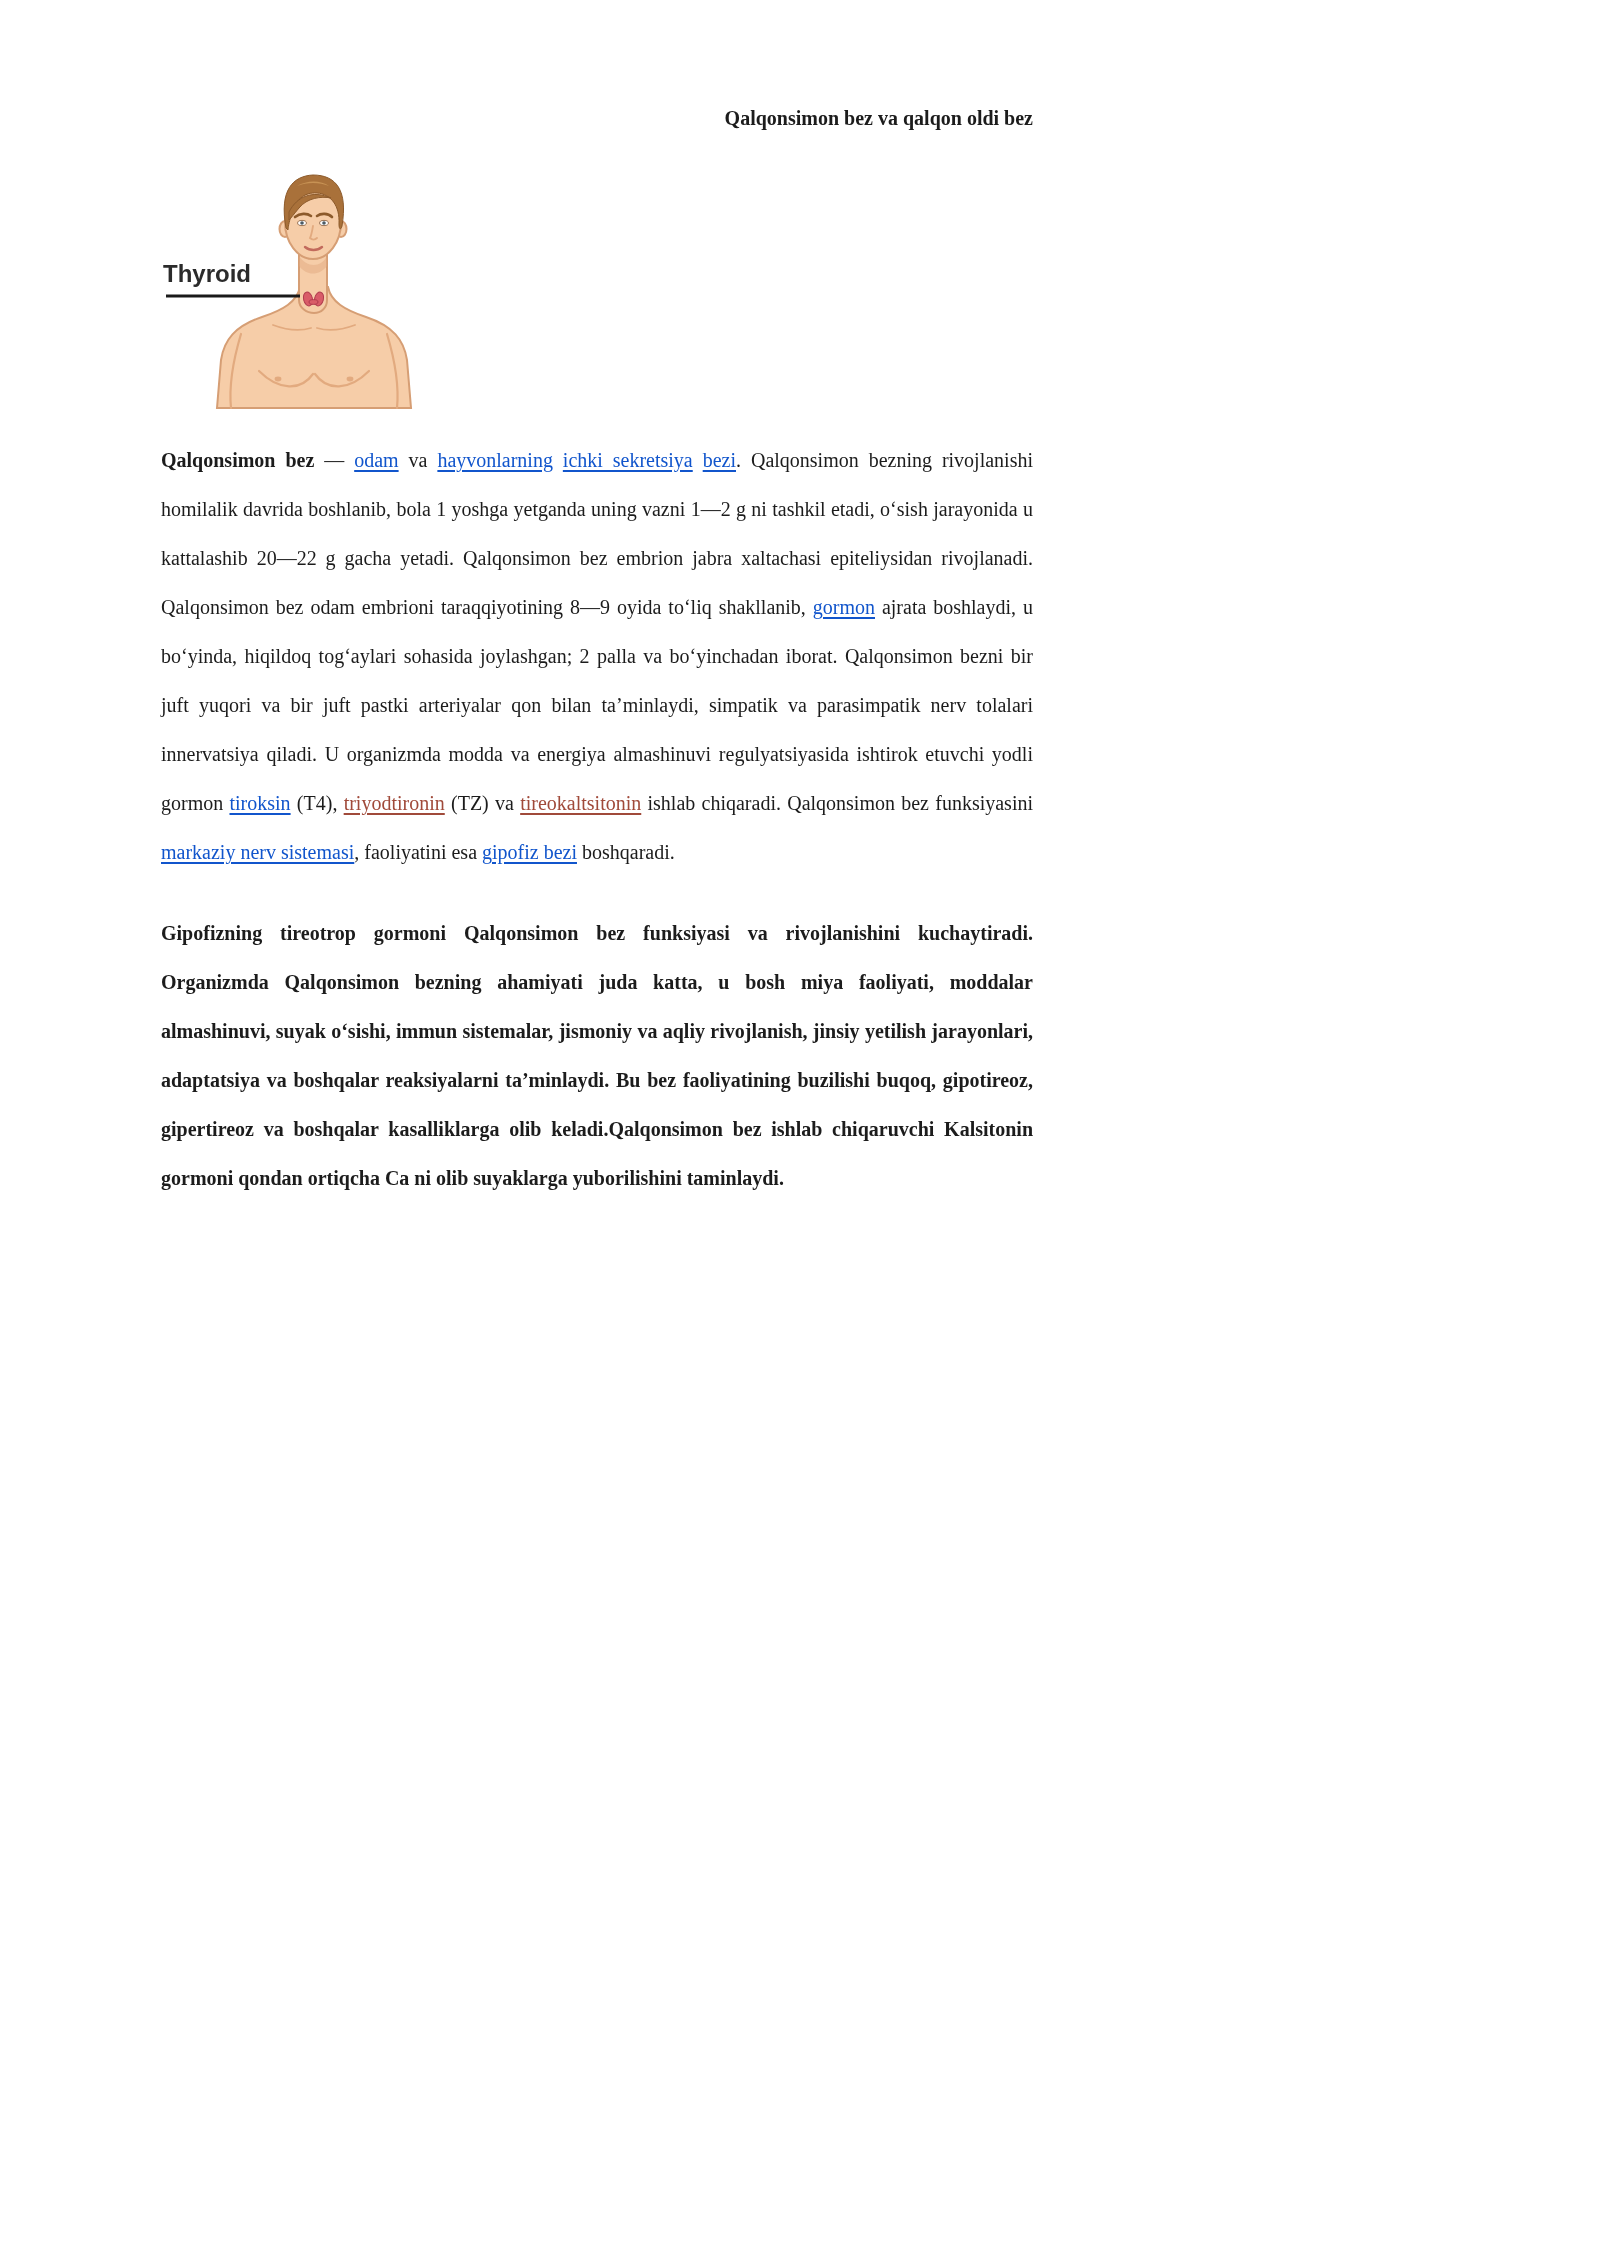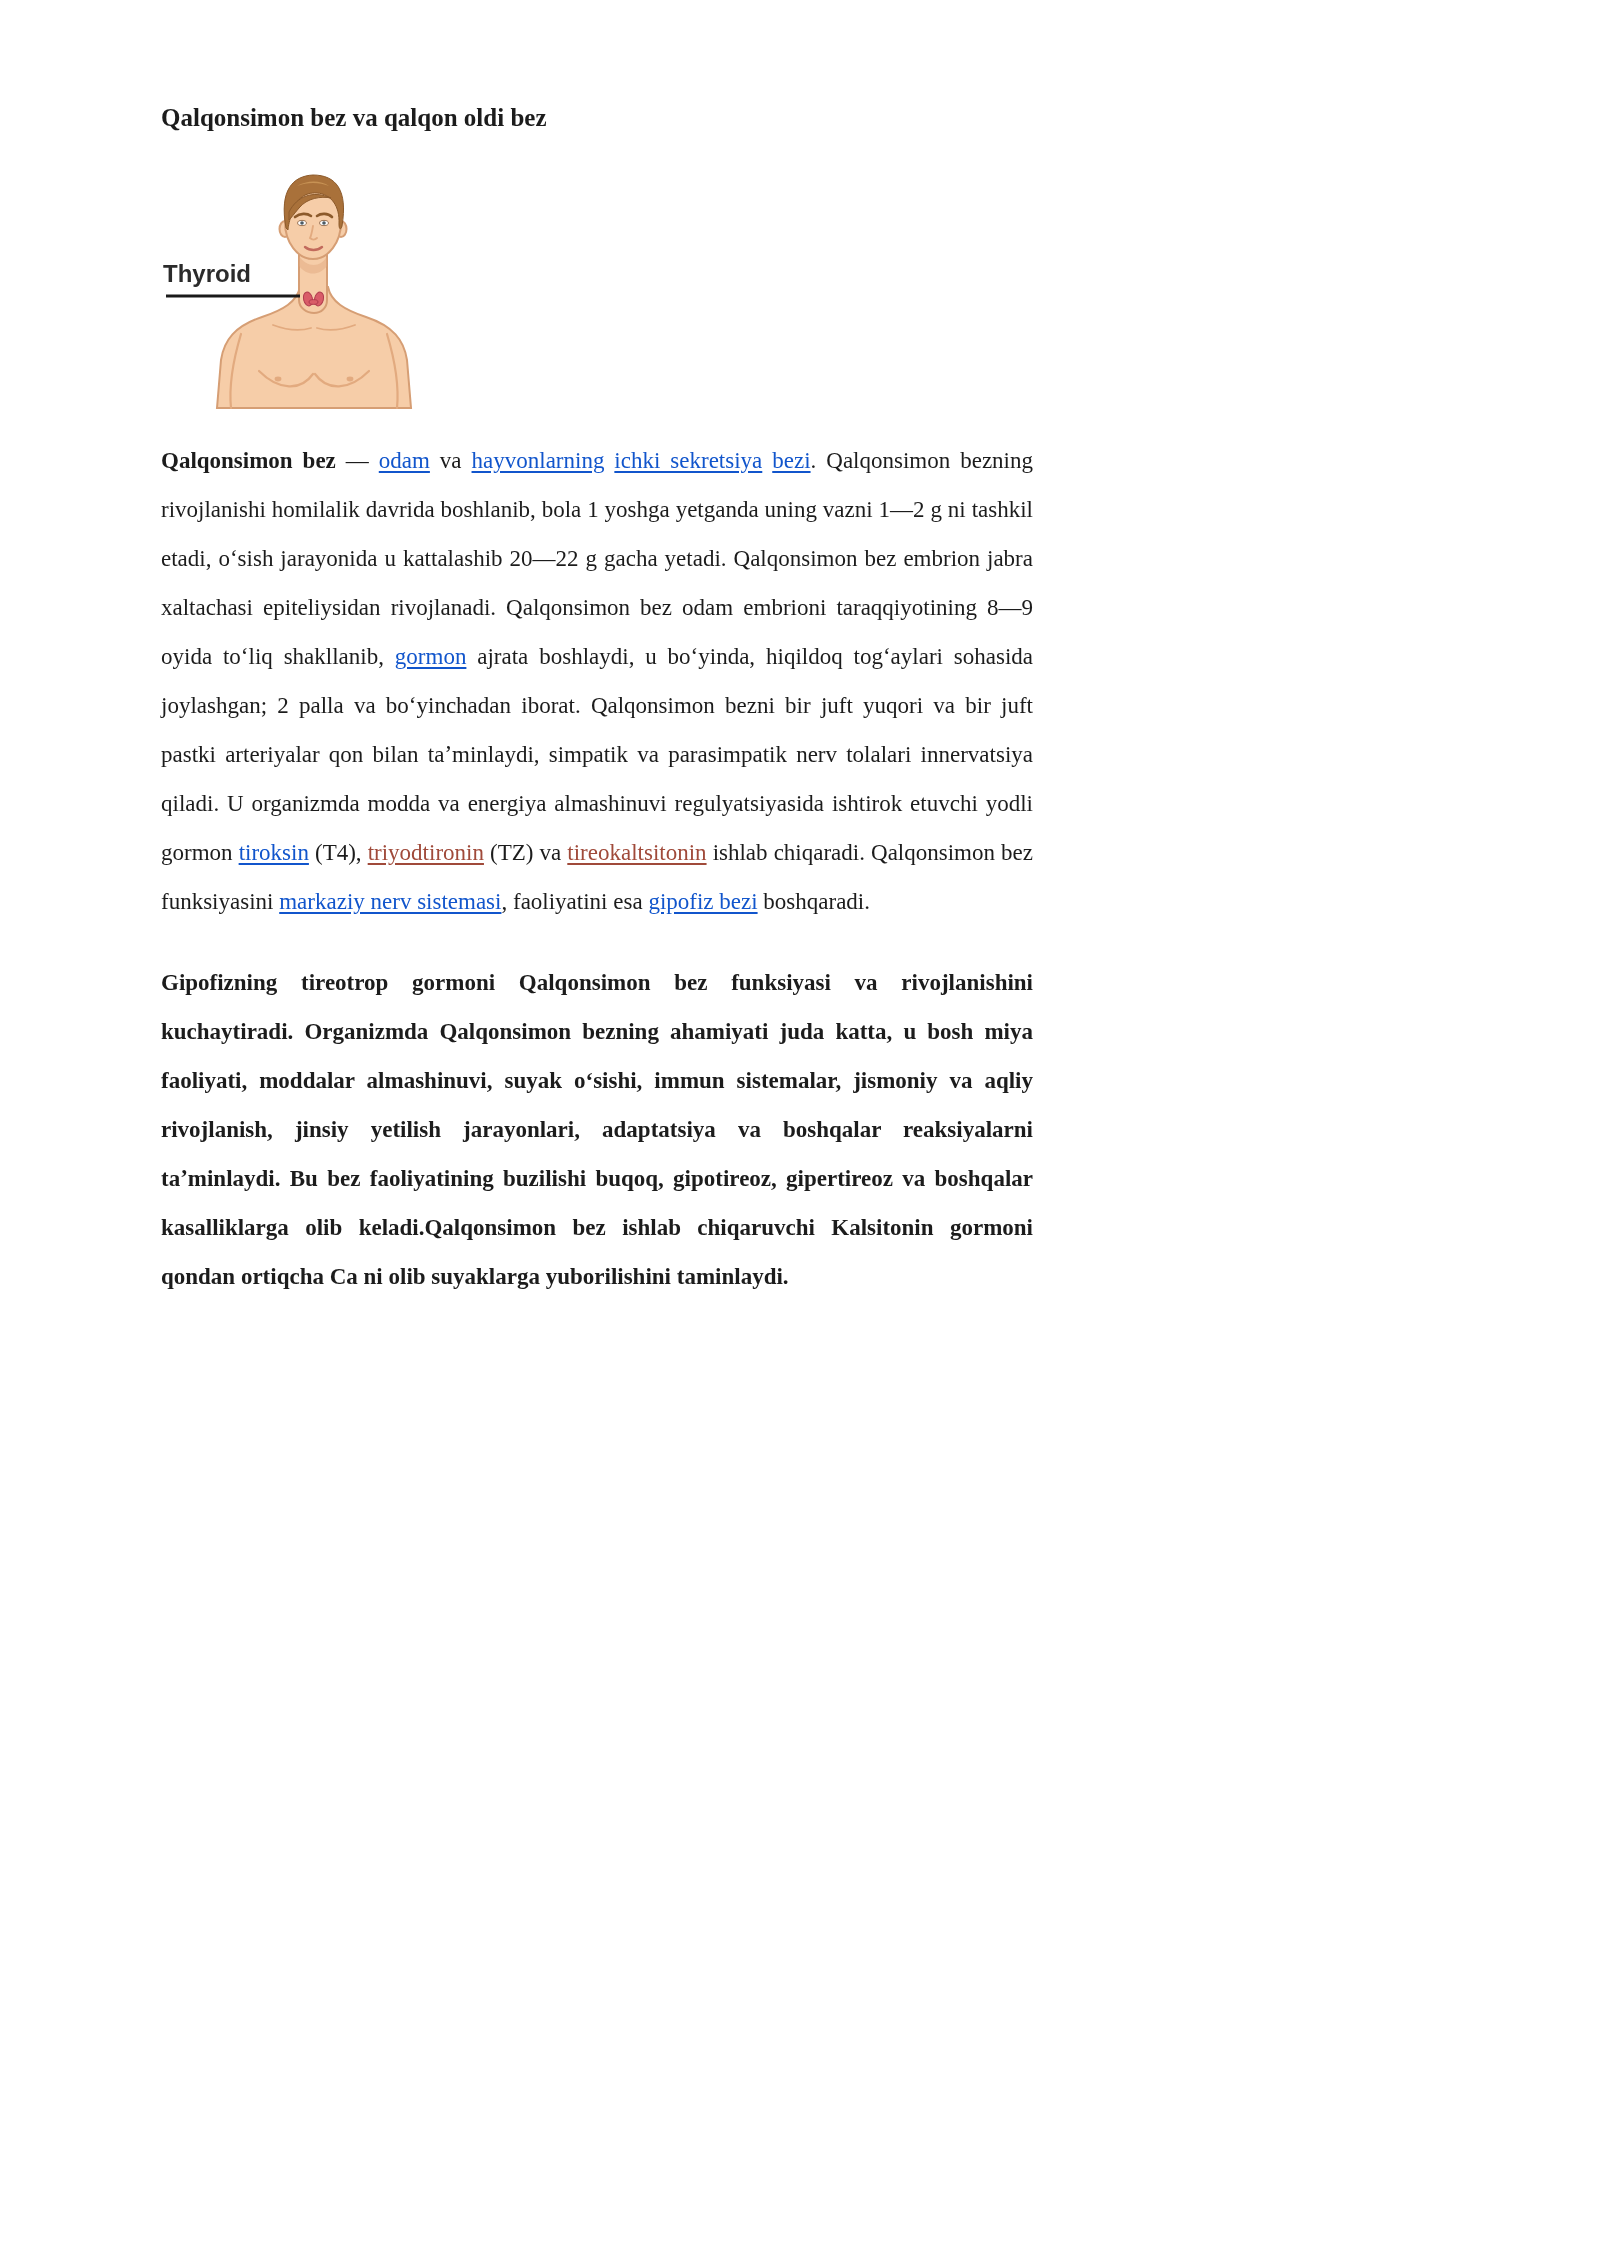--- a/index.html
+++ b/index.html
@@ -8,31 +8,31 @@
     width: 1600px;
     height: 2262px;
     overflow: hidden;
     font-family: "Liberation Serif", "DejaVu Serif", serif;
     color: var(--text);
   }
   .page { padding: 100px 0 0 161px; }
   .content { width: 872px; }
 
   .doc-title {
-    font-size: 25px;
+    font-size: 20px;
     line-height: 36px;
     font-weight: 700;
-    text-align: left;
+    text-align: right;
   }
 
   .fig { margin-top: 36px; height: 238px; }
 
   .doc-p {
     margin-top: 26px;
-    font-size: 23px;
+    font-size: 20px;
     line-height: 49px;
     text-align: justify;
     text-justify: inter-word;
   }
   .doc-p + .doc-p { margin-top: 32px; font-weight: bold; }
 
   .seg-bold { font-weight: 700; }
   a.seg-link {
     color: var(--link_blue);
     text-decoration: underline;

